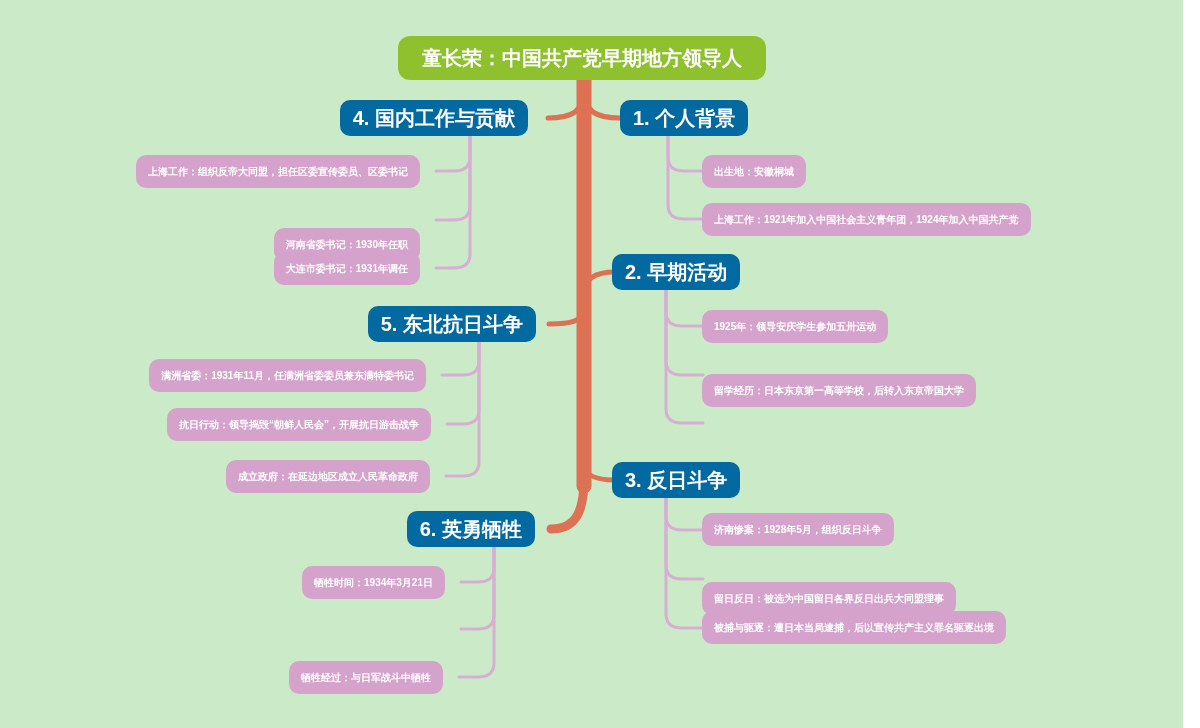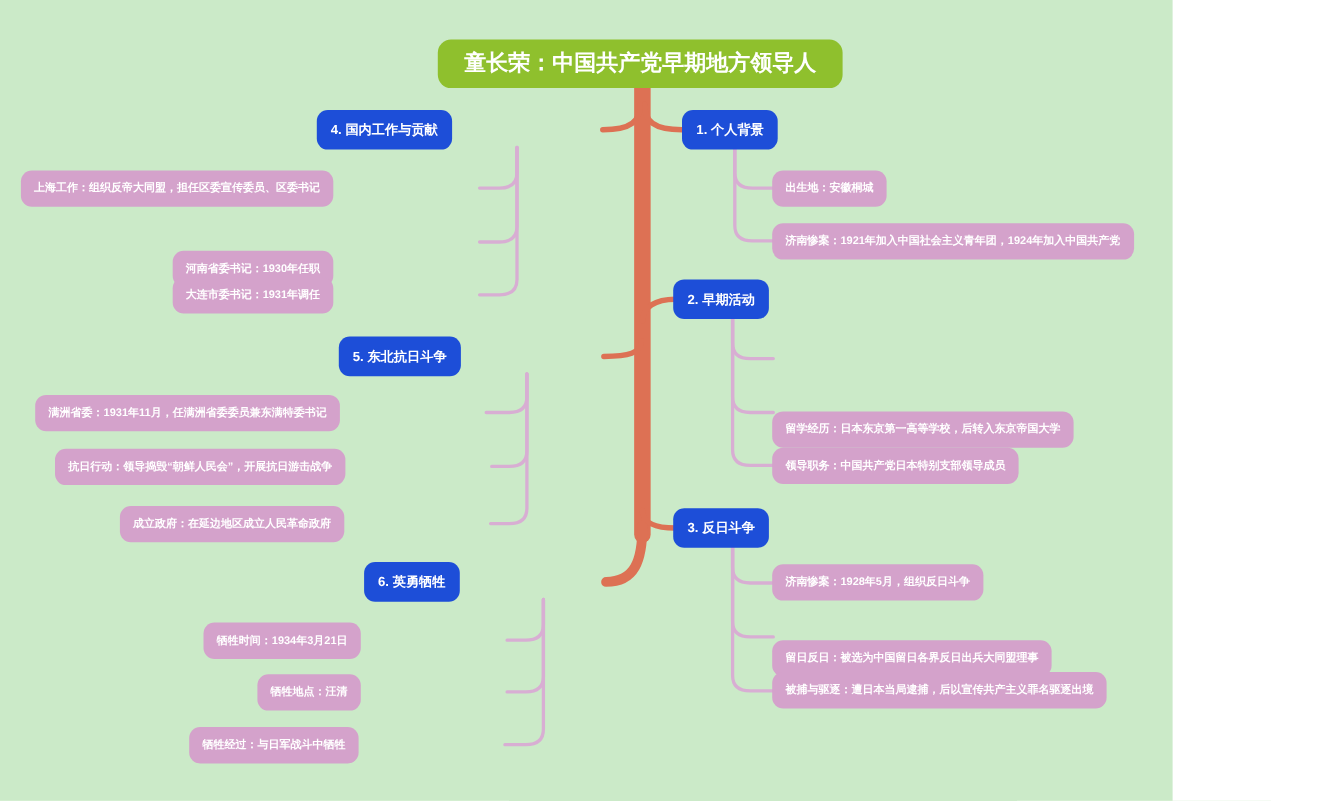--- a/index.html
+++ b/index.html
@@ -1,41 +1,41 @@
 <!DOCTYPE html>
 <html><head>
 <meta charset="utf-8">
 <style>
   html,body{margin:0;padding:0;}
   .canvas{
     position:relative;
-    width:1066px;height:728px;
+    width:1183px;height:728px;
     background:#cbeac8;
     overflow:hidden;
     font-family:"Liberation Sans","DejaVu Sans",sans-serif;
   }
   .connector-layer{position:absolute;left:0;top:0;}
   .node{
     position:absolute;
     white-space:nowrap;
     color:#ffffff;
     font-weight:bold;
     box-sizing:border-box;
     text-align:center;
   }
   .root{
     font-size:20px;line-height:44px;height:44px;
     padding:0 24px;
     background:#8fc02d;
     border-radius:12px;
   }
   .branch{
-    font-size:12px;line-height:36px;height:36px;
+    font-size:20px;line-height:36px;height:36px;
     padding:0 13px;
-    background:#1d4ed8;
+    background:#0369a1;
     border-radius:10px;
   }
   .child{
     font-size:10px;line-height:33px;height:33px;
     padding:0 12px;
     background:#d4a2cb;
     border-radius:10px;
   }
   
   #root-node{left:398px;top:36px;}
@@ -106,34 +106,33 @@
   <div class="node root" id="root-node">童长荣：中国共产党早期地方领导人</div>
 
   <div class="node branch" id="b1">1. 个人背景</div>
   <div class="node branch" id="b2">2. 早期活动</div>
   <div class="node branch" id="b3">3. 反日斗争</div>
   <div class="node branch" id="b4">4. 国内工作与贡献</div>
   <div class="node branch" id="b5">5. 东北抗日斗争</div>
   <div class="node branch" id="b6">6. 英勇牺牲</div>
 
   <div class="node child" id="b1c0">出生地：安徽桐城</div>
-  <div class="node child" id="b1c1">济南惨案：1921年加入中国社会主义青年团，1924年加入中国共产党</div>
+  <div class="node child" id="b1c1">上海工作：1921年加入中国社会主义青年团，1924年加入中国共产党</div>
 
+  <div class="node child" id="b2c0">1925年：领导安庆学生参加五卅运动</div>
   <div class="node child" id="b2c1">留学经历：日本东京第一高等学校，后转入东京帝国大学</div>
-  <div class="node child" id="b2c2">领导职务：中国共产党日本特别支部领导成员</div>
 
   <div class="node child" id="b3c0">济南惨案：1928年5月，组织反日斗争</div>
   <div class="node child" id="b3c1">留日反日：被选为中国留日各界反日出兵大同盟理事</div>
   <div class="node child" id="b3c2">被捕与驱逐：遭日本当局逮捕，后以宣传共产主义罪名驱逐出境</div>
 
   <div class="node child" id="b4c0">上海工作：组织反帝大同盟，担任区委宣传委员、区委书记</div>
   <div class="node child" id="b4c1">河南省委书记：1930年任职</div>
   <div class="node child" id="b4c2">大连市委书记：1931年调任</div>
 
   <div class="node child" id="b5c0">满洲省委：1931年11月，任满洲省委委员兼东满特委书记</div>
   <div class="node child" id="b5c1">抗日行动：领导捣毁“朝鲜人民会”，开展抗日游击战争</div>
   <div class="node child" id="b5c2">成立政府：在延边地区成立人民革命政府</div>
 
   <div class="node child" id="b6c0">牺牲时间：1934年3月21日</div>
-  <div class="node child" id="b6c1">牺牲地点：汪清</div>
   <div class="node child" id="b6c2">牺牲经过：与日军战斗中牺牲</div>
 
 </div>
 
 </body></html>

